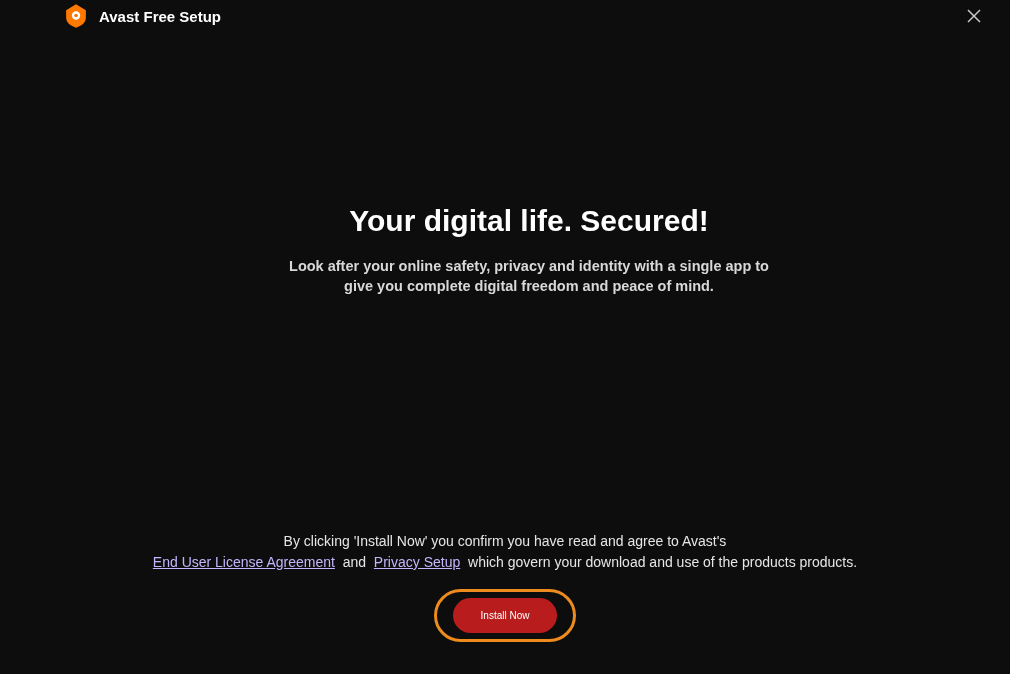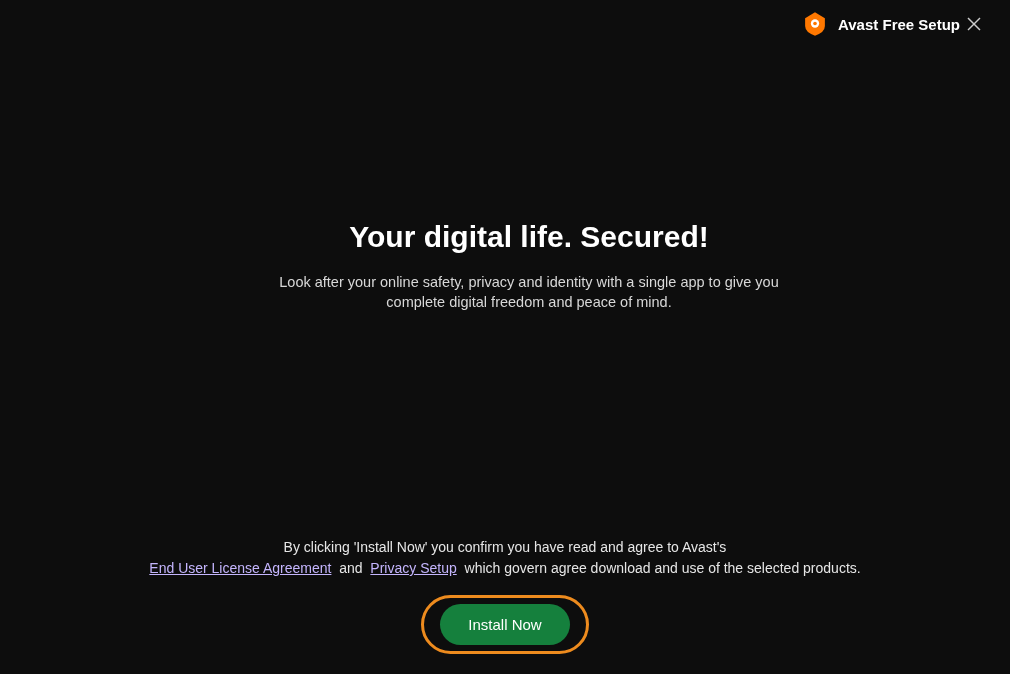--- a/index.html
+++ b/index.html
@@ -12,22 +12,23 @@
       height: 674px;
       background: #0d0d0d;
       font-family: -apple-system, BlinkMacSystemFont, "Segoe UI", Arial, sans-serif;
       color: #ffffff;
       overflow: hidden;
       position: relative;
     }
     .header {
       display: flex;
       align-items: center;
-      justify-content: flex-end;
-      padding: 10px 22px;
+      justify-content: space-between;
+      padding: 2px 22px;
+      margin-left: 41px;
     }
     .header-left {
       display: flex;
       align-items: center;
       gap: 10px;
     }
     .logo {
       width: 26px;
       height: 26px;
       display: flex;
@@ -62,24 +63,25 @@
       font-weight: 600;
       color: #ffffff;
       margin-bottom: 18px;
     }
     .subtext {
       font-size: 14.5px;
       color: #d8d8d8;
       line-height: 1.4;
       max-width: 500px;
       margin: 16px auto;
+      font-weight: bold;
     }
     .bottom-section {
       position: absolute;
-      bottom: 20px;
+      bottom: 32px;
       left: 0;
       right: 0;
       text-align: center;
       margin-top: 48px;
     }
     .agreement {
       font-size: 14px;
       color: #e6e6e6;
       line-height: 1.5;
       margin-bottom: 16px;
@@ -90,24 +92,24 @@
       cursor: pointer;
     }
     .install-wrap {
       display: inline-block;
       position: relative;
       padding: 6px 16px;
       border: 3px solid #ed8b1e;
       border-radius: 30px;
     }
     .install-btn {
-      background: #15803d;
+      background: #b91c1c;
       color: #ffffff;
       border: none;
-      font-size: 15px;
+      font-size: 10px;
       padding: 12px 28px;
       border-radius: 22px;
       cursor: pointer;
       font-family: inherit;
     }
   </style>
 </head>
 <body>
 
 <div class="header">
@@ -133,18 +135,18 @@
   <h1 class="headline">Your digital life. Secured!</h1>
   <p class="subtext">Look after your online safety, privacy and identity with a single app to give you complete digital freedom and peace of mind.</p>
 </div>
 
 <div class="bottom-section">
   <div class="agreement">
     <span>By clicking 'Install Now' you confirm you have read and agree to Avast's</span><br>
     <a>End User License Agreement</a>
     &nbsp;<span>and</span>&nbsp;
     <a>Privacy Setup</a>
-    &nbsp;<span>which govern agree download and use of the selected products.</span>
+    &nbsp;<span>which govern your download and use of the products products.</span>
   </div>
   <div class="install-wrap">
     <button class="install-btn">Install Now</button>
   </div>
 </div>
 
 </body></html>

